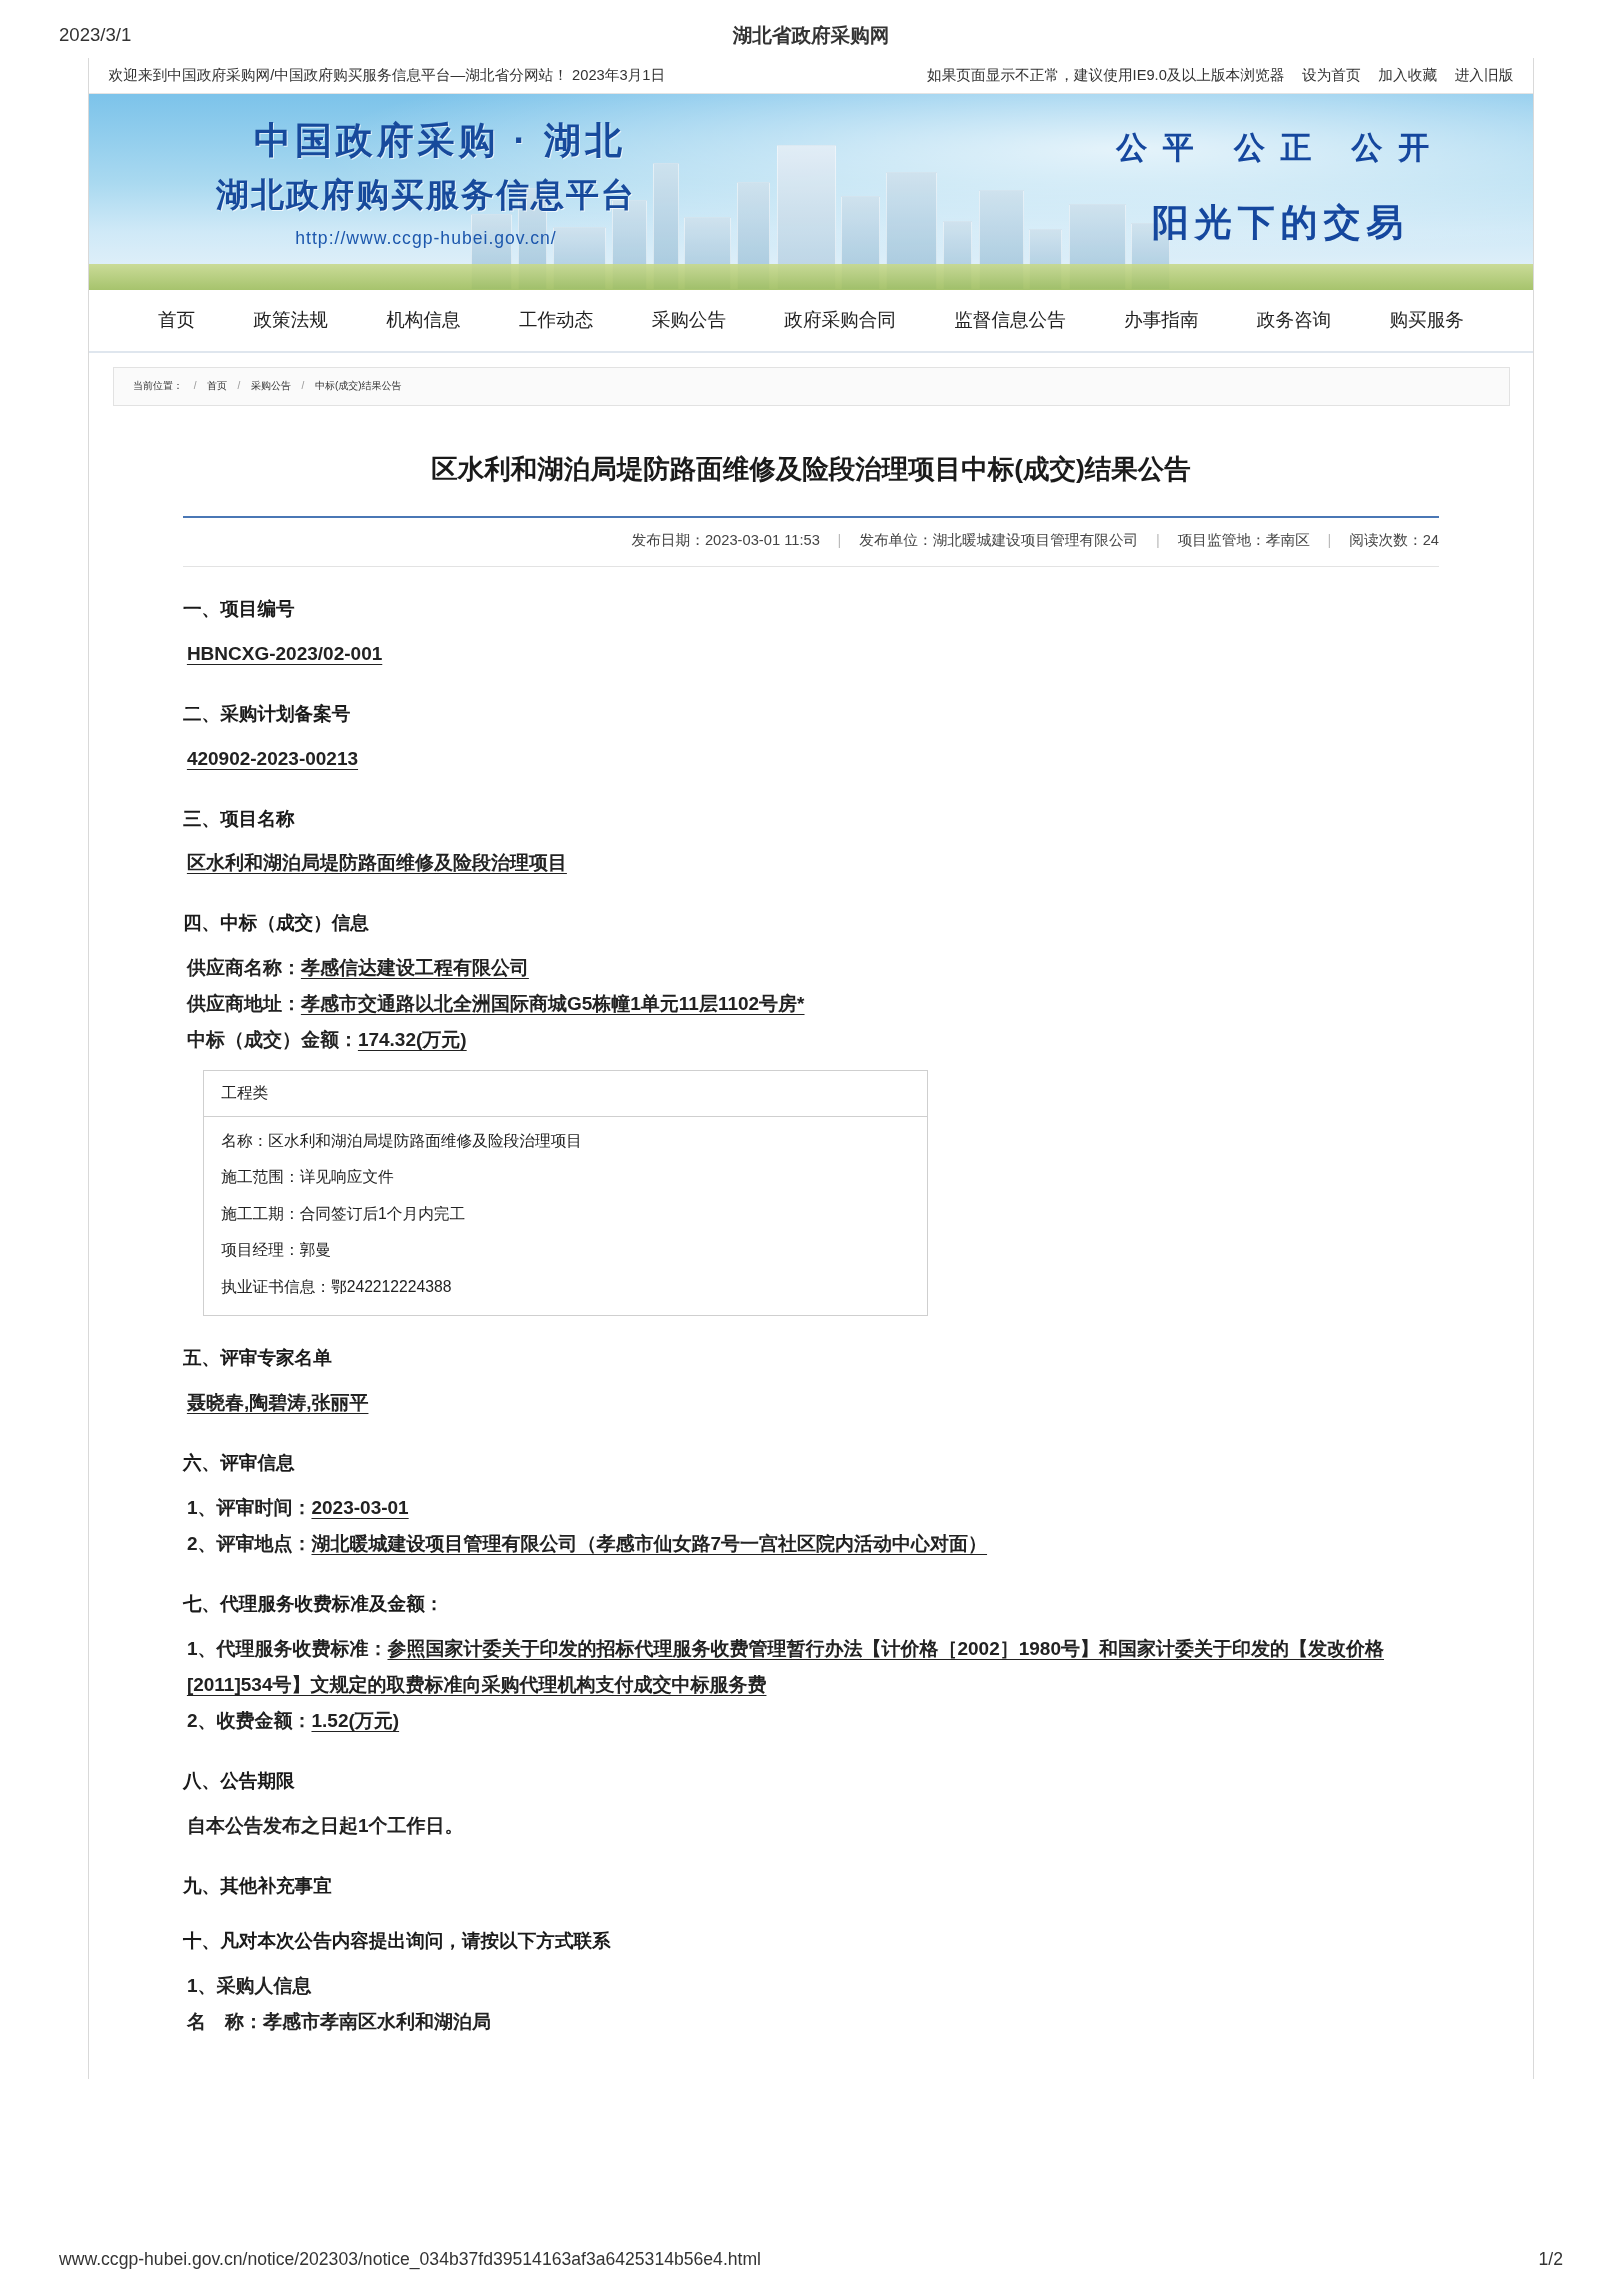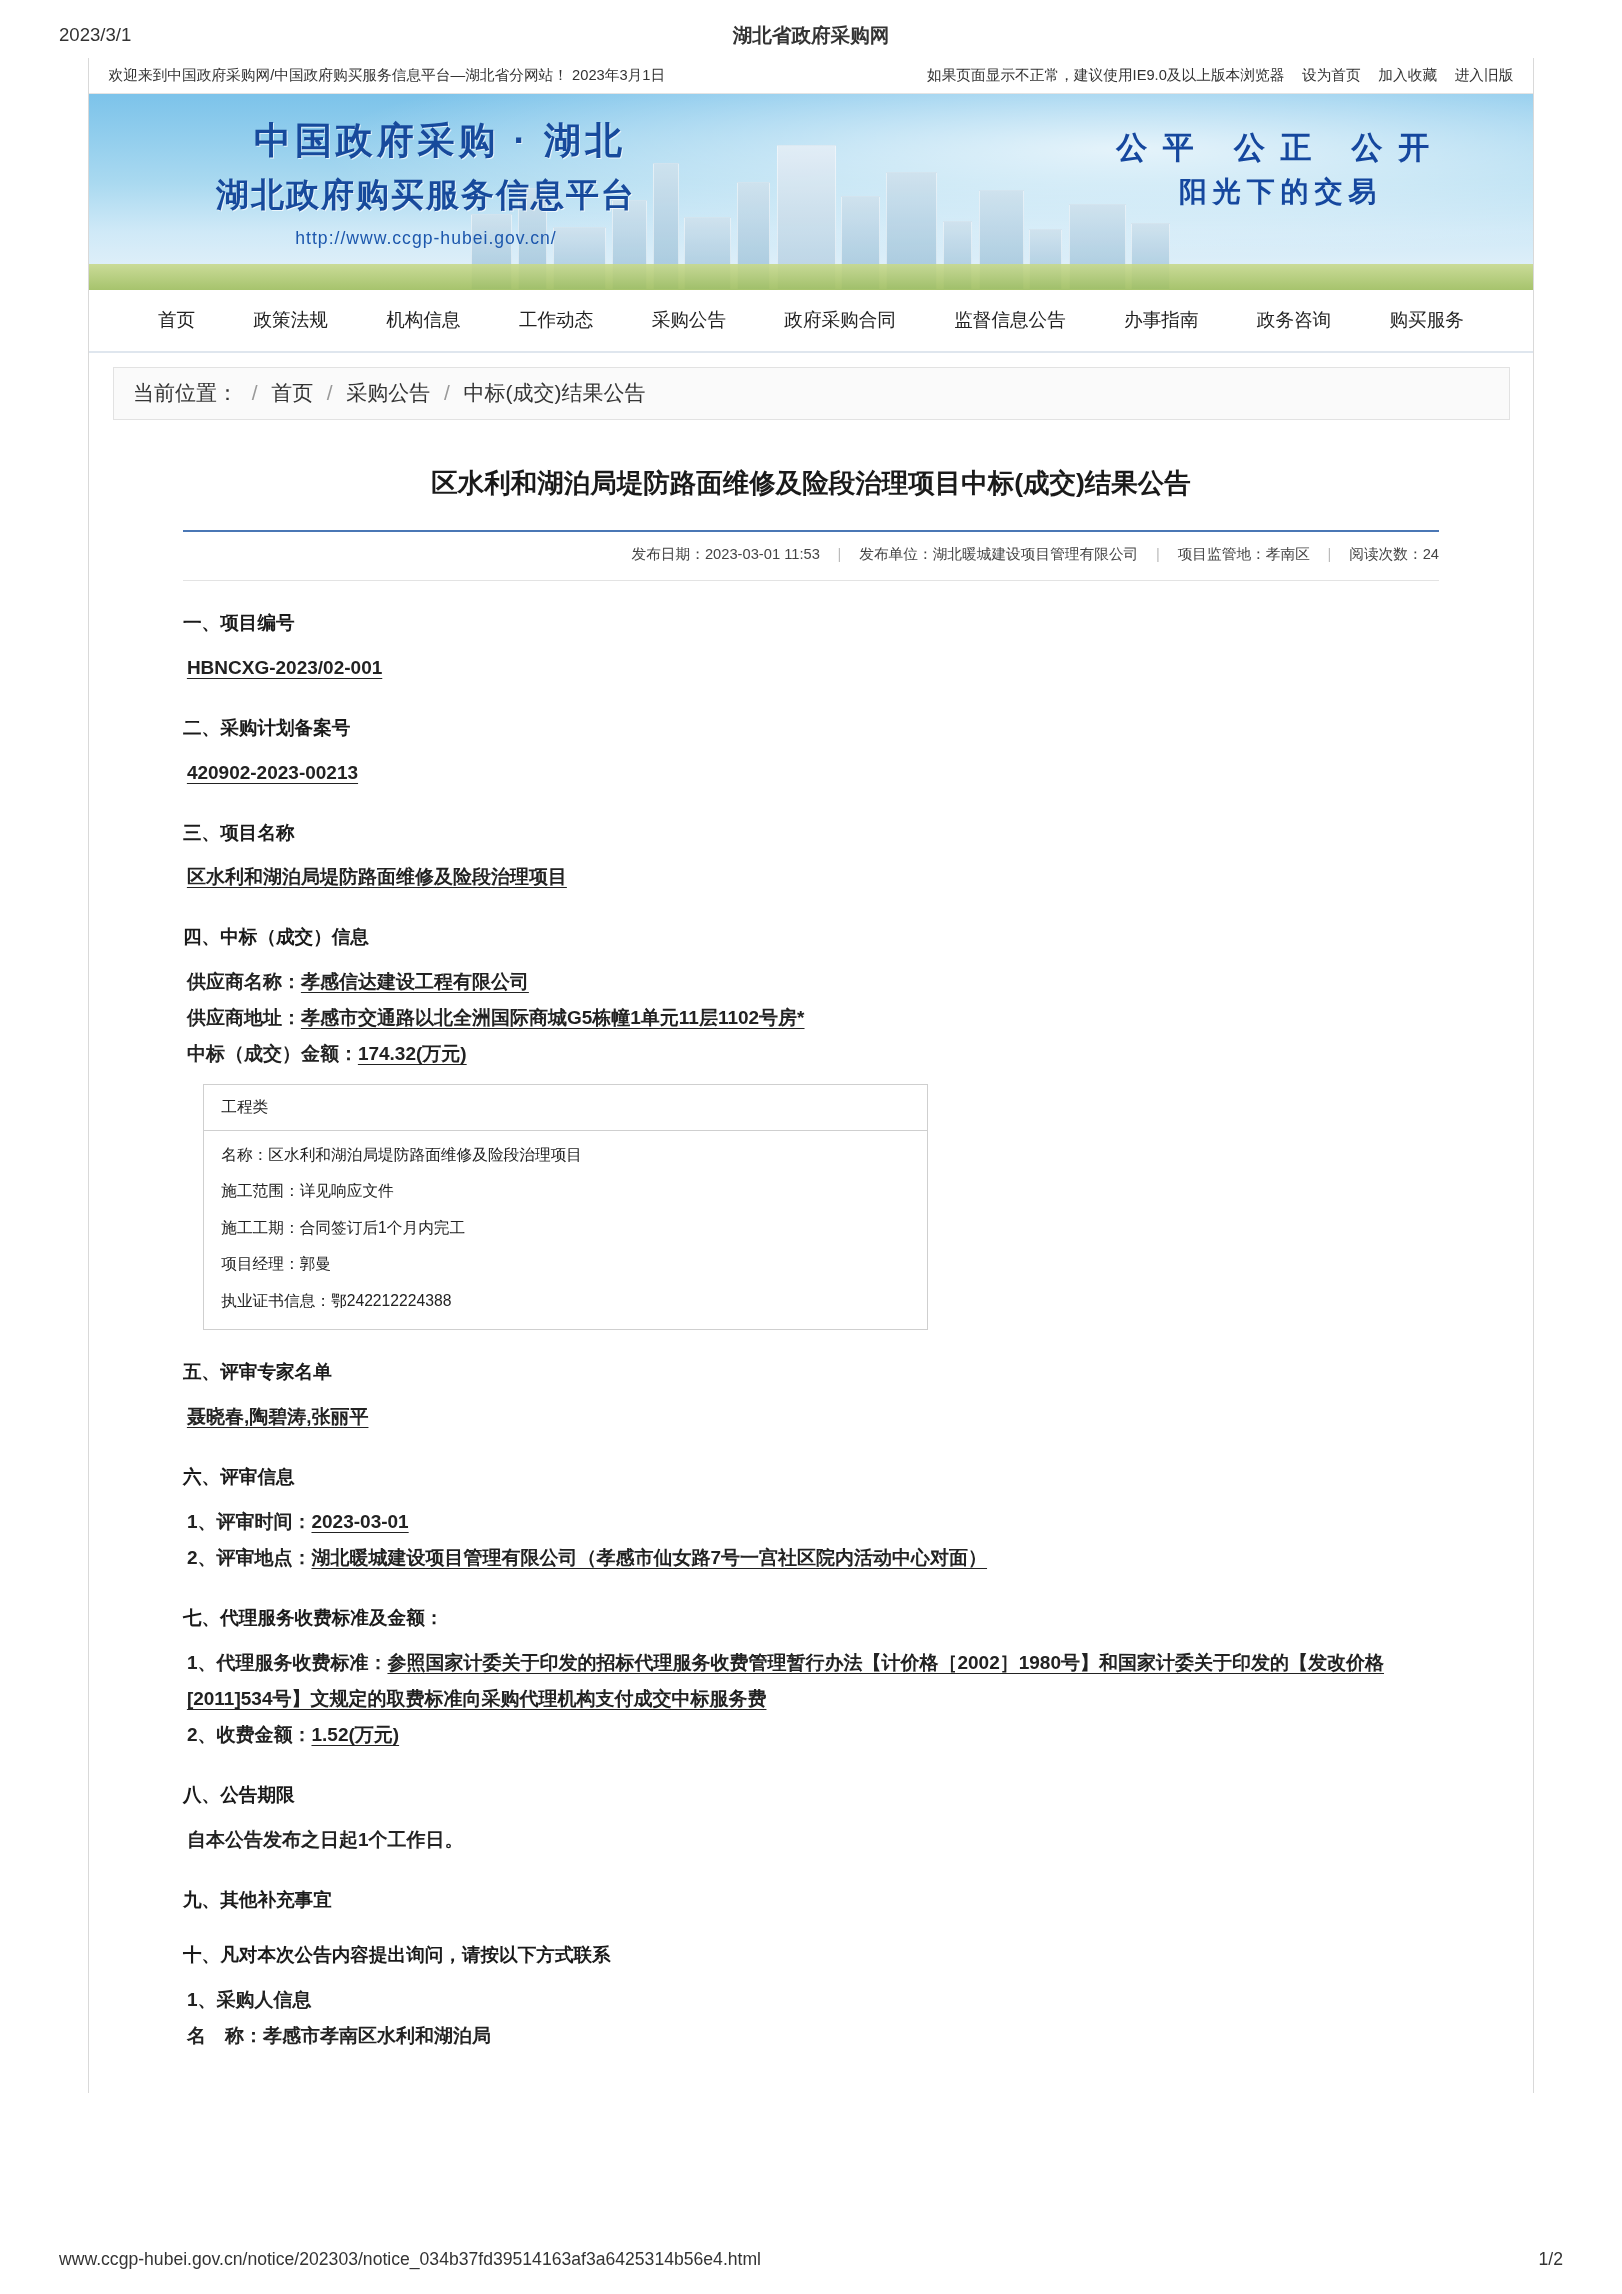--- a/index.html
+++ b/index.html
@@ -86,21 +86,21 @@
     color: #174a9c; text-shadow: 1px 1px 0 rgba(255,255,255,0.7);
   }
   .banner .b-url {
     font-size: 17.6px; margin-top: 9.8px; color: #1c57ad; letter-spacing: 1px;
     text-align: center;
   }
   .banner .b-right {
     position: absolute; right: 88px; top: 33px; text-align: center; color: #15479e;
   }
   .banner .b-r1 { font-size: 31px; font-weight: bold; letter-spacing: 15.7px; }
-  .banner .b-r2 { font-size: 28px; font-weight: bold; letter-spacing: 5.9px; margin-top: 4px; }
+  .banner .b-r2 { font-size: 37px; font-weight: bold; letter-spacing: 5.9px; margin-top: 29px; }
 
   
   .nav {
     display: flex;
     align-items: center;
     justify-content: space-between;
     padding: 0 69px;
     height: 63px;
     border-bottom: 2px solid #dfe6ee;
     background: #fff;
@@ -111,21 +111,21 @@
     text-decoration: none;
     white-space: nowrap;
   }
 
   
   .crumb-wrap { padding: 13.7px 23.5px 0 23.5px; }
   .crumb {
     border: 1px solid #e2e2e2;
     background: #fafafa;
     padding: 11.8px 19.6px;
-    font-size: 21px;
+    font-size: 10px;
     color: #333;
   }
   .crumb .sep { color: #999; margin: 0 7.8px; }
   .crumb a { color: #333; text-decoration: none; }
 
   
   .article { padding: 45px 94px 39px 94px; }
   .art-title {
     text-align: center;
     font-size: 26.5px;

